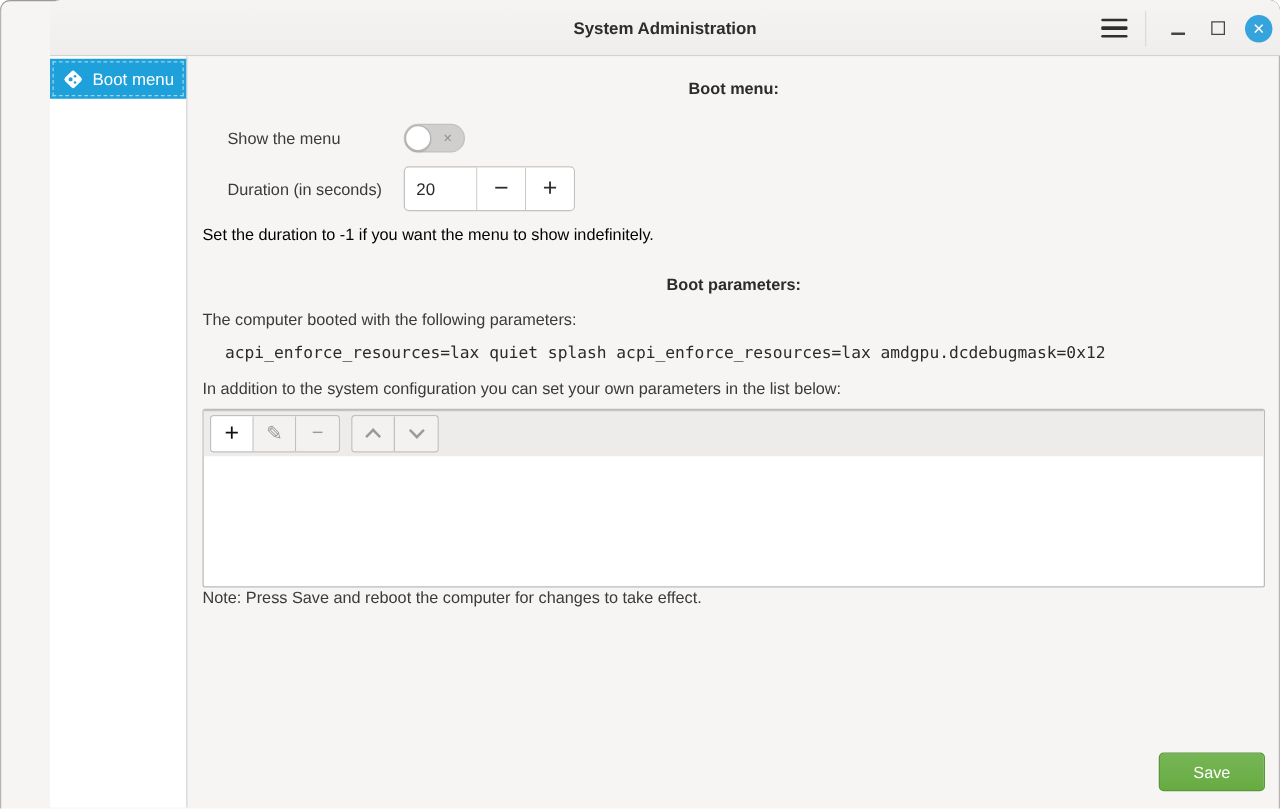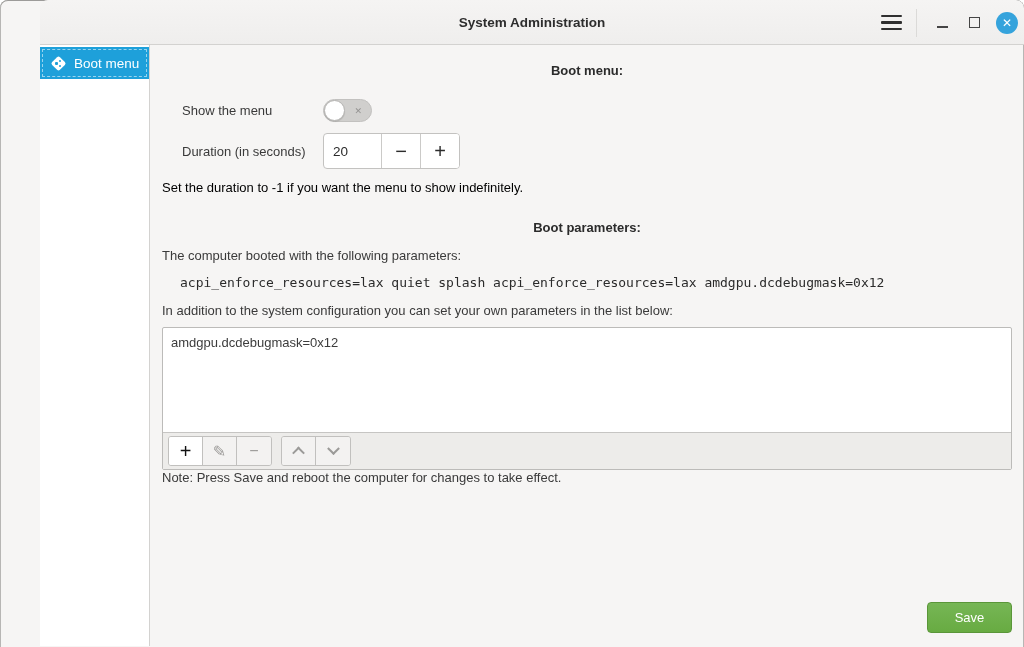--- a/index.html
+++ b/index.html
@@ -182,23 +182,20 @@
 
       <div class="section-heading heading-2">Boot parameters:</div>
 
       <div class="para">The computer booted with the following parameters:</div>
 
       <div class="mono-line">acpi_enforce_resources=lax quiet splash acpi_enforce_resources=lax amdgpu.dcdebugmask=0x12</div>
 
       <div class="para">In addition to the system configuration you can set your own parameters in the list below:</div>
 
       <div class="param-box">
-        <div class="param-list">
-          <div class="param-item">amdgpu.dcdebugmask=0x12</div>
-        </div>
         <div class="list-toolbar">
           <div class="btn-group">
             <div class="tool-btn enabled">+</div>
             <div class="tool-btn disabled">
                 <span>✎</span>
               </div>
             <div class="tool-btn disabled">−</div>
           </div>
           <div class="btn-group">
             <div class="tool-btn disabled">

